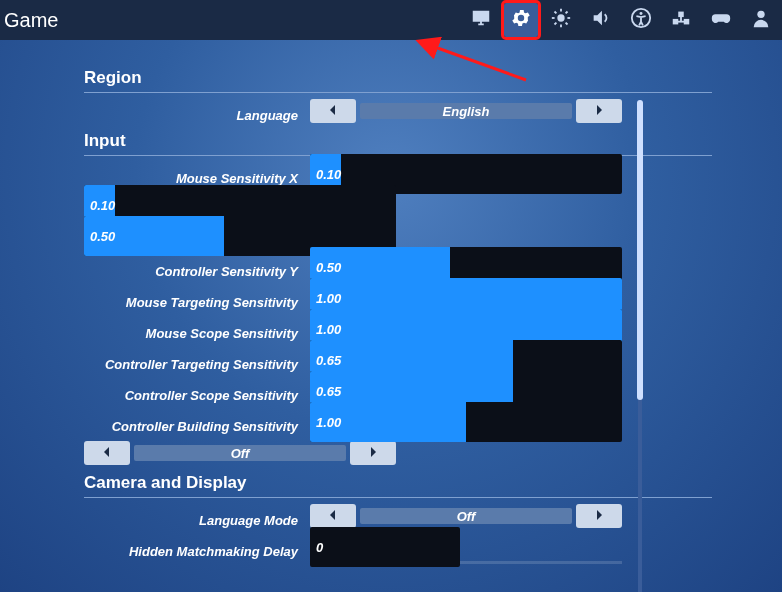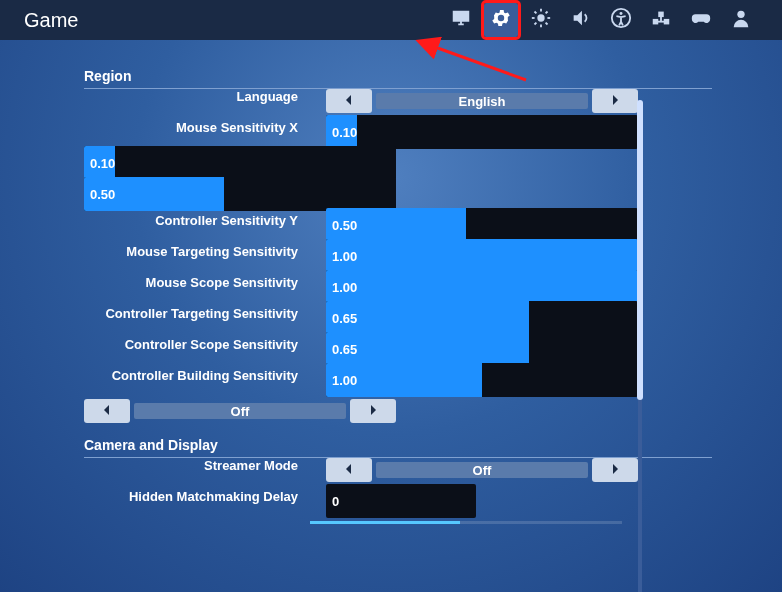--- a/index.html
+++ b/index.html
@@ -6,21 +6,21 @@
   html,body { width:782px; height:592px; overflow:hidden; }
   body {
     background: radial-gradient(circle at 50% 30%, #4f7fbf 0%, #2f5ea0 45%, #1e4383 100%);
     color:#fff;
   }
   .topbar {
     height:40px;
     background:#1a2a45;
     display:flex;
     align-items:center;
-    padding:0 24px;
+    padding:0 4px;
   }
   .title { font-size:20px; flex:0 0 auto; margin-right:auto; font-weight:400; }
   .tab-icons { display:flex; gap:6px; align-items:center; }
   .tab-icon {
     width:34px; height:34px;
     display:flex; align-items:center; justify-content:center;
     border-radius:2px;
     cursor:pointer;
   }
   .tab-icon svg { width:22px; height:22px; fill:#c9d8ef; }
@@ -52,31 +52,32 @@
   .scroll-thumb {
     position:absolute;
     top:60px; right:139px;
     width:6px; height:300px;
     background:#cfe0ff;
     border-radius:3px;
   }
 
   .section-head {
     font-weight:bold;
-    font-size:14px;
+    font-size:17px;
     color:#fff;
     border-bottom:1px solid #7fa0d0;
     padding:4px 0 4px 0;
     margin-top:4px;
   }
   .row {
     display:flex;
-    align-items:flex-start;
+    align-items:flex-end;
     height:30px;
-    gap:22px;
+    gap:6px;
+    font-style:italic;
   }
   .row + .row { margin-top:1px; }
   .label {
     flex:0 0 220px;
     text-align:right;
     font-size:13px;
     font-weight:bold;
     color:#fff;
     padding-right:6px;
   }
@@ -102,21 +103,21 @@
     background:#5a7bab;
     color:#fff;
     font-size:13px;
     font-weight:bold;
     display:flex; align-items:center; justify-content:center;
     border-radius:2px;
   }
   .slider {
     position:relative;
     flex:1;
-    height:34px;
+    height:40px;
     background:#0b0f18;
     border-radius:2px;
     overflow:hidden;
   }
   .slider-fill {
     position:absolute;
     left:0; top:0; bottom:0;
     background:#1e90ff;
   }
   .slider-val {
@@ -245,20 +246,21 @@
       <div class="selector-mid">English</div>
       <button class="arrow-btn">
           <span><svg viewBox="0 0 12 12">
               <path d="M4 1l5 5-5 5z"></path>
             </svg></span>
         </button>
     </div>
   </div>
 
 
+  <div class="section-head">Input</div>
 
   <div class="row">
       <div class="label">Mouse Sensitivity X</div>
     <div class="ctrl-area">
         <div class="slider">
           <div class="slider-fill" style="width: 10%;"></div>
           <div class="slider-val">0.10</div>
         </div>
       </div>
     </div>
@@ -353,21 +355,21 @@
           <span><svg viewBox="0 0 12 12">
               <path d="M4 1l5 5-5 5z"></path>
             </svg></span>
         </button>
     </div>
   </div>
 
   <div class="section-head">Camera and Display</div>
 
   <div class="row">
-    <div class="label">Streamer Mode</div>
+    <div class="label">Language Mode</div>
     <div class="ctrl-area">
       <button class="arrow-btn">
           <span><svg viewBox="0 0 12 12">
               <path d="M8 1L3 6l5 5z"></path>
             </svg></span>
         </button>
       <div class="selector-mid">Off</div>
       <button class="arrow-btn">
           <span><svg viewBox="0 0 12 12">
               <path d="M4 1l5 5-5 5z"></path>

